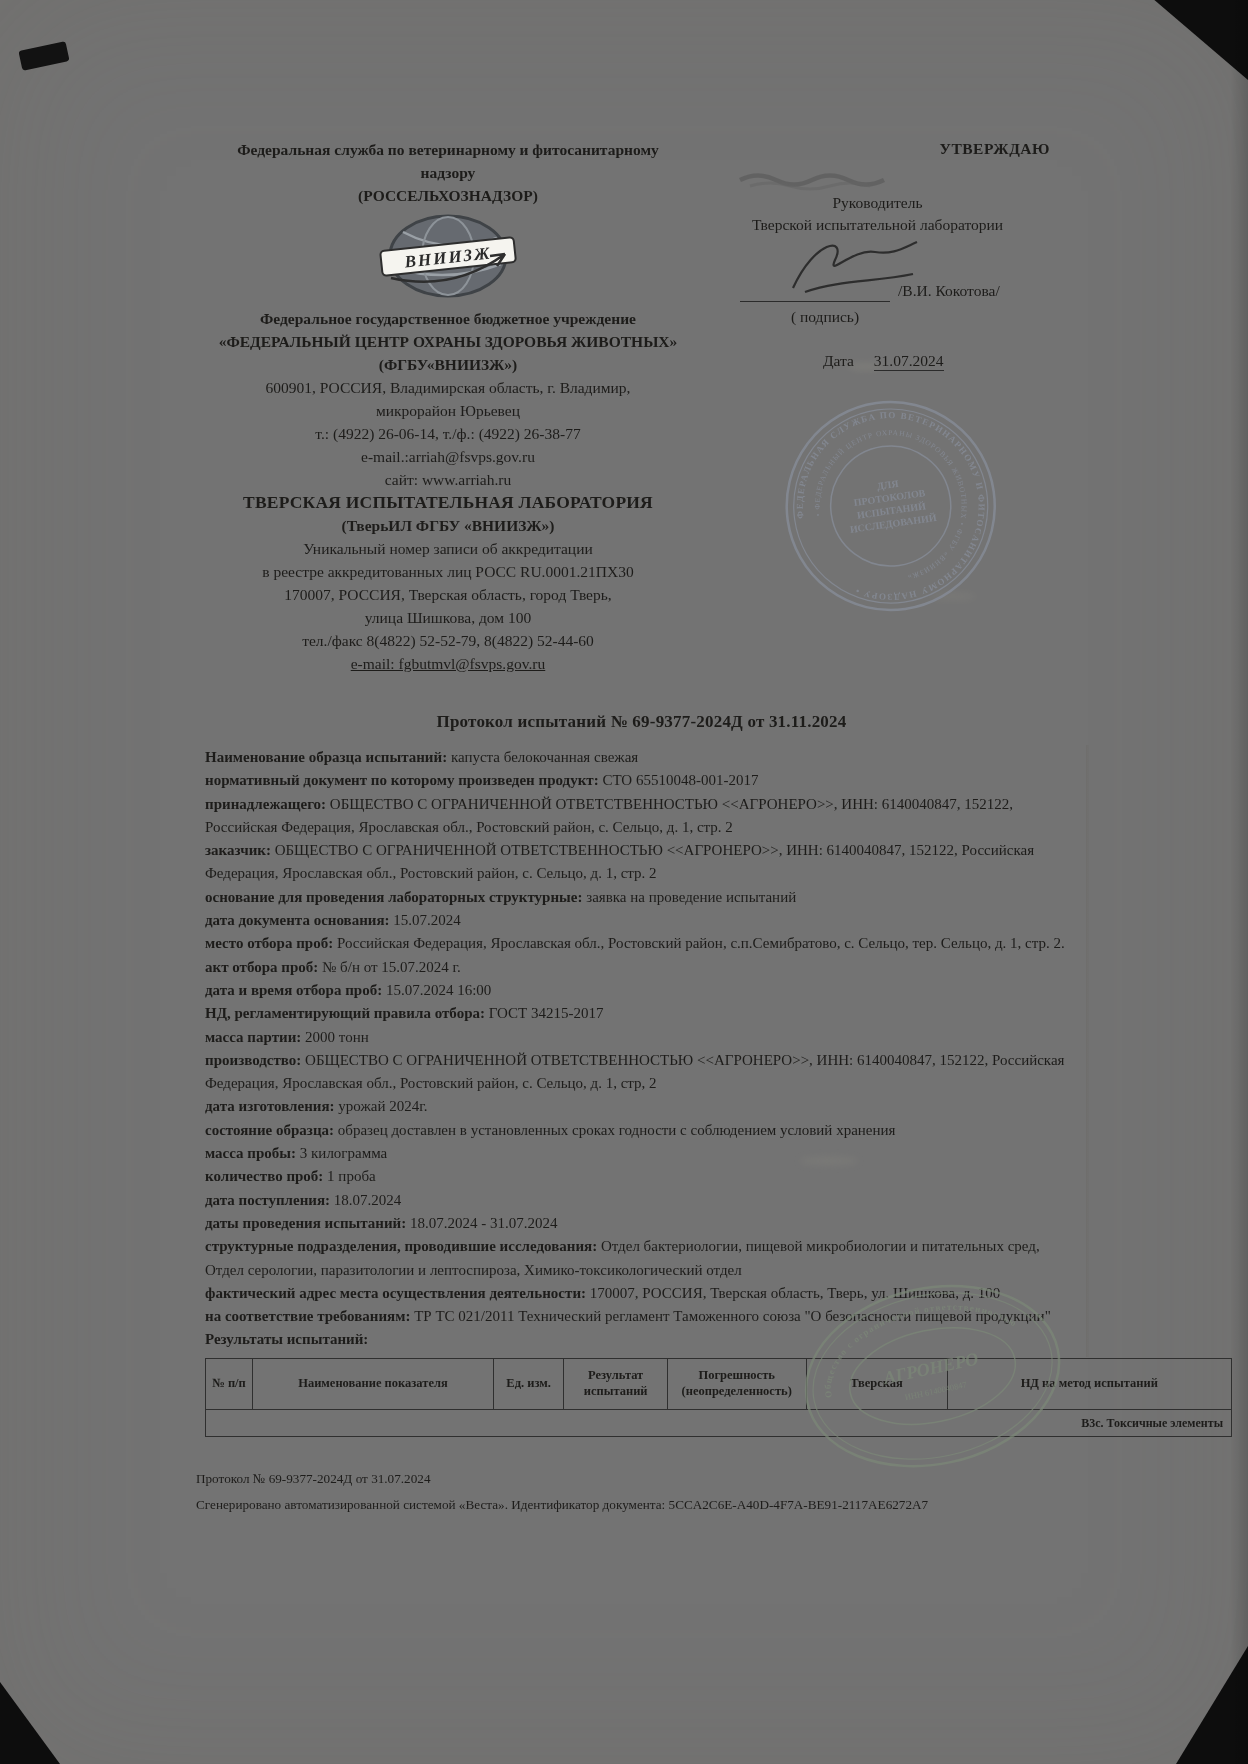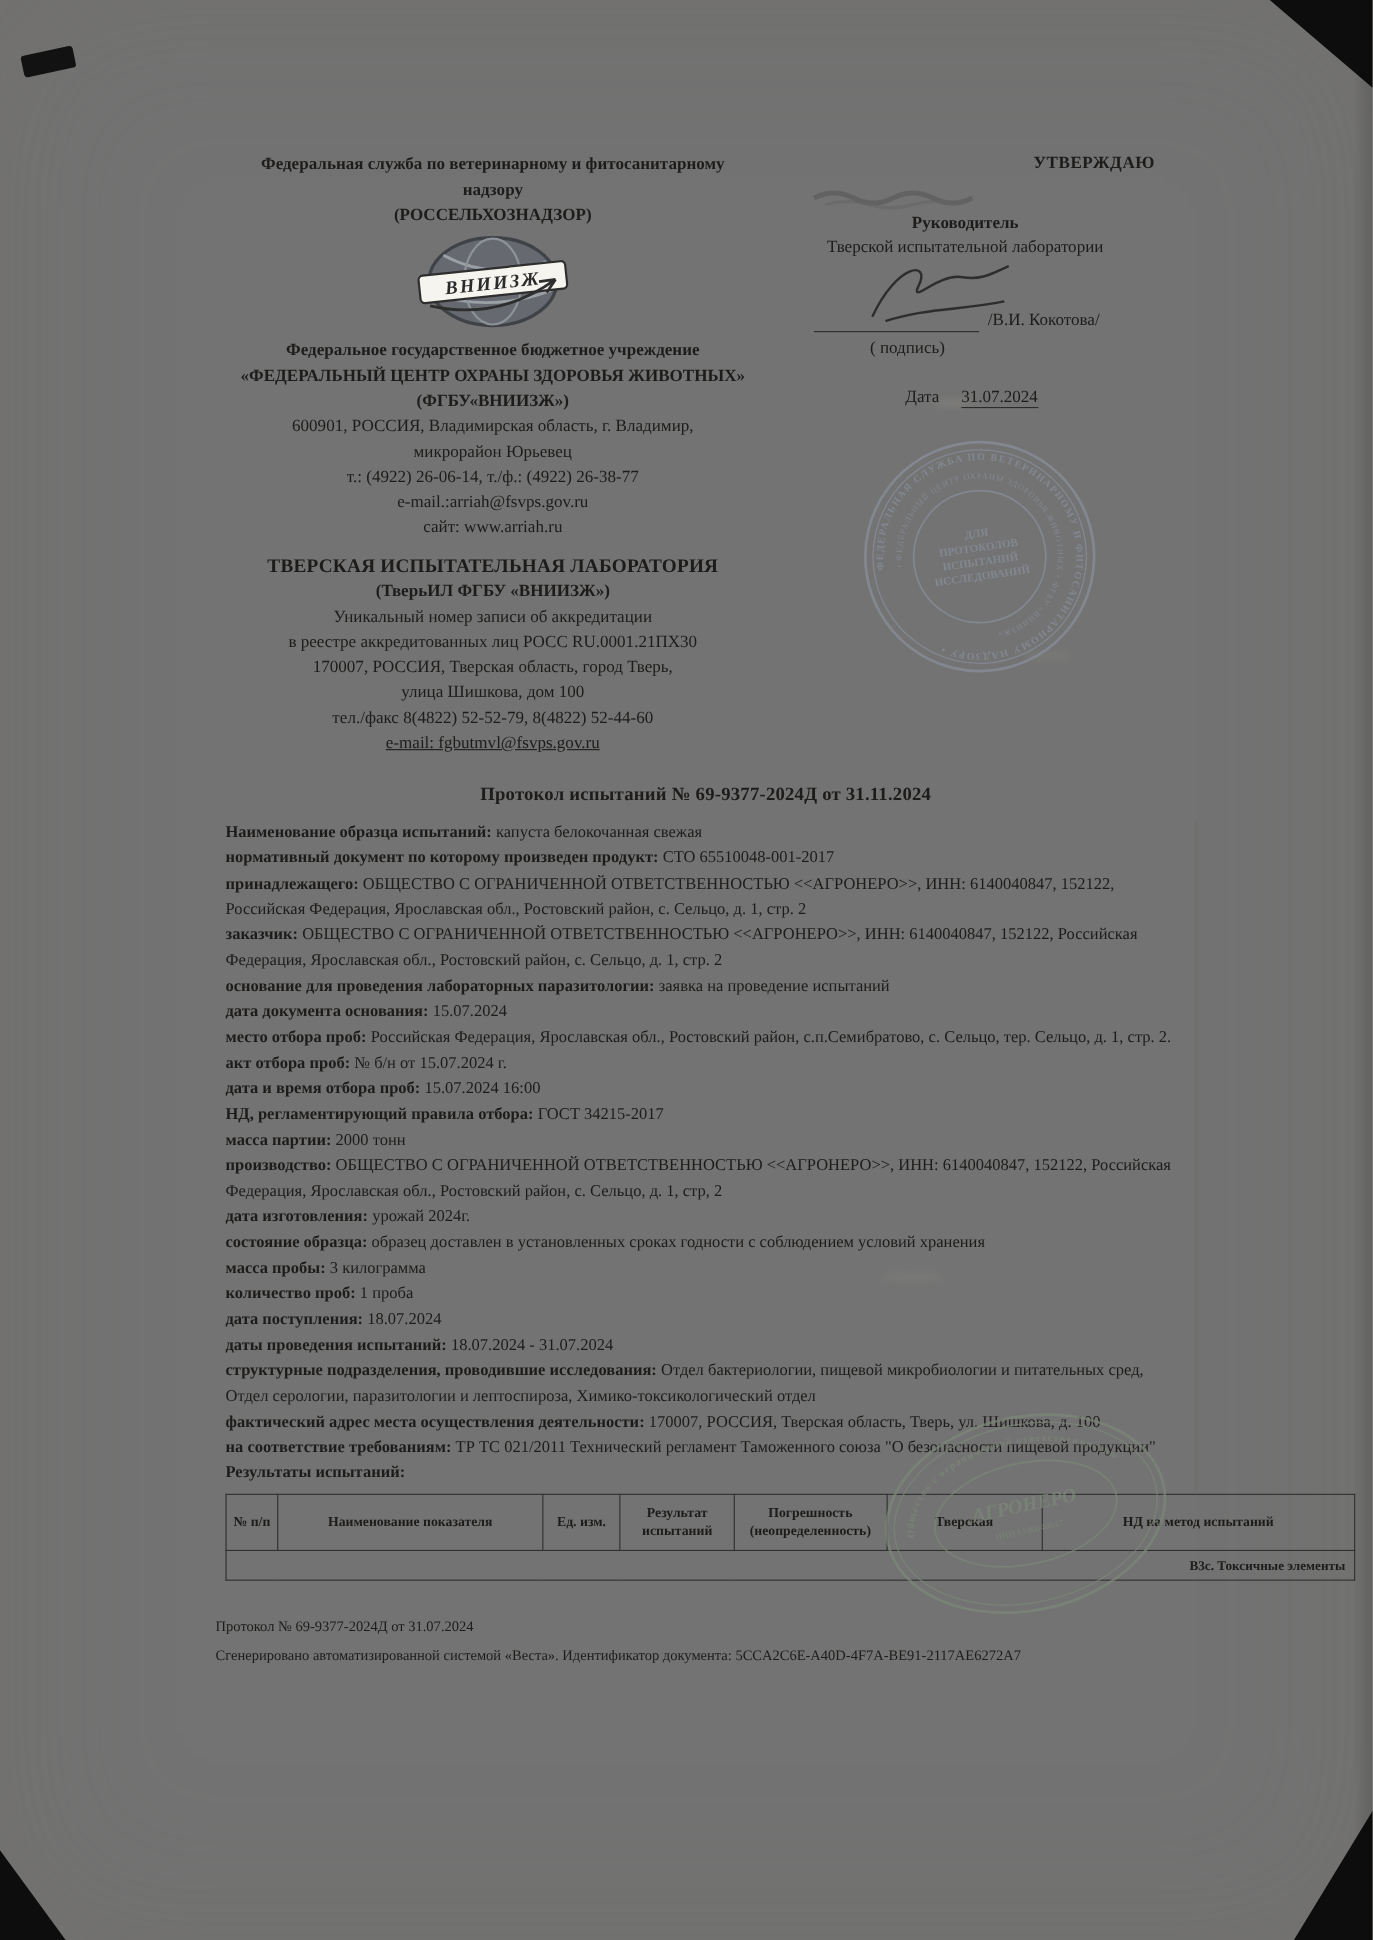--- a/index.html
+++ b/index.html
@@ -21,27 +21,27 @@
   .edge-right{position:absolute;right:0;top:0;width:18px;height:100%;background:linear-gradient(to right,rgba(0,0,0,0),rgba(0,0,0,.14));}
   .crease{position:absolute;left:1086px;top:745px;width:3px;height:612px;background:linear-gradient(to right,rgba(90,85,75,.18),rgba(90,85,75,.05));}
   .blob{position:absolute;background:#84837d;filter:blur(3px);border-radius:50%;}
   .blob1{left:848px;top:362px;width:36px;height:9px;opacity:.5;}
   .blob2{left:800px;top:1156px;width:58px;height:10px;opacity:.35;}
   .blob3{left:930px;top:592px;width:46px;height:9px;opacity:.3;}
 
   
   .hl{position:absolute;left:168px;top:138px;width:560px;text-align:center;
       font-size:15.5px;line-height:23px;}
-  .hl .lab-name{font-size:17.5px;letter-spacing:.2px;margin-top:12px;}
+  .hl .lab-name{font-size:17.5px;letter-spacing:.2px;}
   .logo-wrap{margin:5px auto 7px;width:150px;height:88px;}
 
   
   .hr{position:absolute;left:705px;top:138px;width:345px;font-size:15.5px;line-height:22px;}
   .hr .approve{text-align:right;letter-spacing:.5px;}
-  .hr .role1{margin-top:32px;text-align:center;font-weight:bold;}
+  .hr .role1{margin-top:32px;text-align:center;}
   .hr .role2{margin-top:0;text-align:center;}
   .sig-area{margin-top:46px;height:20px;display:flex;align-items:flex-end;}
   .sig-line{display:inline-block;width:150px;margin-left:35px;border-bottom:1.5px solid #2b2b2b;height:1px;}
   .sig-name{margin-left:8px;}
   .sig-caption{margin-top:4px;margin-left:35px;width:170px;text-align:center;}
   .date-line{margin-top:22px;padding-left:118px;}
   .date-line .dv{border-bottom:1.3px solid #2b2b2b;padding-bottom:1px;margin-left:16px;}
   .sig-svg{position:absolute;left:70px;top:92px;}
   .smudge-svg{position:absolute;left:30px;top:30px;opacity:.6;}
 
@@ -168,21 +168,21 @@
     </svg>
   </div>
 
   <div class="doc-title">Протокол испытаний № 69-9377-2024Д от 31.11.2024</div>
 
   <div class="fields">
     <p class="field"><b>Наименование образца испытаний:</b> <span>капуста белокочанная свежая</span></p>
     <p class="field"><b>нормативный документ по которому произведен продукт:</b> <span>СТО 65510048-001-2017</span></p>
     <p class="field"><b>принадлежащего:</b> <span>ОБЩЕСТВО С ОГРАНИЧЕННОЙ ОТВЕТСТВЕННОСТЬЮ &lt;&lt;АГРОНЕРО&gt;&gt;, ИНН: 6140040847, 152122, Российская Федерация, Ярославская обл., Ростовский район, с. Сельцо, д. 1, стр. 2</span></p>
     <p class="field"><b>заказчик:</b> <span>ОБЩЕСТВО С ОГРАНИЧЕННОЙ ОТВЕТСТВЕННОСТЬЮ &lt;&lt;АГРОНЕРО&gt;&gt;, ИНН: 6140040847, 152122, Российская Федерация, Ярославская обл., Ростовский район, с. Сельцо, д. 1, стр. 2</span></p>
-    <p class="field"><b>основание для проведения лабораторных паразитологии:</b> <span>заявка на проведение испытаний</span></p>
+    <p class="field"><b>основание для проведения лабораторных структурные:</b> <span>заявка на проведение испытаний</span></p>
     <p class="field"><b>дата документа основания:</b> <span>15.07.2024</span></p>
     <p class="field"><b>место отбора проб:</b> <span>Российская Федерация, Ярославская обл., Ростовский район, с.п.Семибратово, с. Сельцо, тер. Сельцо, д. 1, стр. 2.</span></p>
     <p class="field"><b>акт отбора проб:</b> <span>№ б/н от 15.07.2024 г.</span></p>
     <p class="field"><b>дата и время отбора проб:</b> <span>15.07.2024 16:00</span></p>
     <p class="field"><b>НД, регламентирующий правила отбора:</b> <span>ГОСТ 34215-2017</span></p>
     <p class="field"><b>масса партии:</b> <span>2000 тонн</span></p>
     <p class="field"><b>производство:</b> <span>ОБЩЕСТВО С ОГРАНИЧЕННОЙ ОТВЕТСТВЕННОСТЬЮ &lt;&lt;АГРОНЕРО&gt;&gt;, ИНН: 6140040847, 152122, Российская Федерация, Ярославская обл., Ростовский район, с. Сельцо, д. 1, стр, 2</span></p>
     <p class="field"><b>дата изготовления:</b> <span>урожай 2024г.</span></p>
     <p class="field"><b>состояние образца:</b> <span>образец доставлен в установленных сроках годности с соблюдением условий хранения</span></p>
     <p class="field"><b>масса пробы:</b> <span>3 килограмма</span></p>

